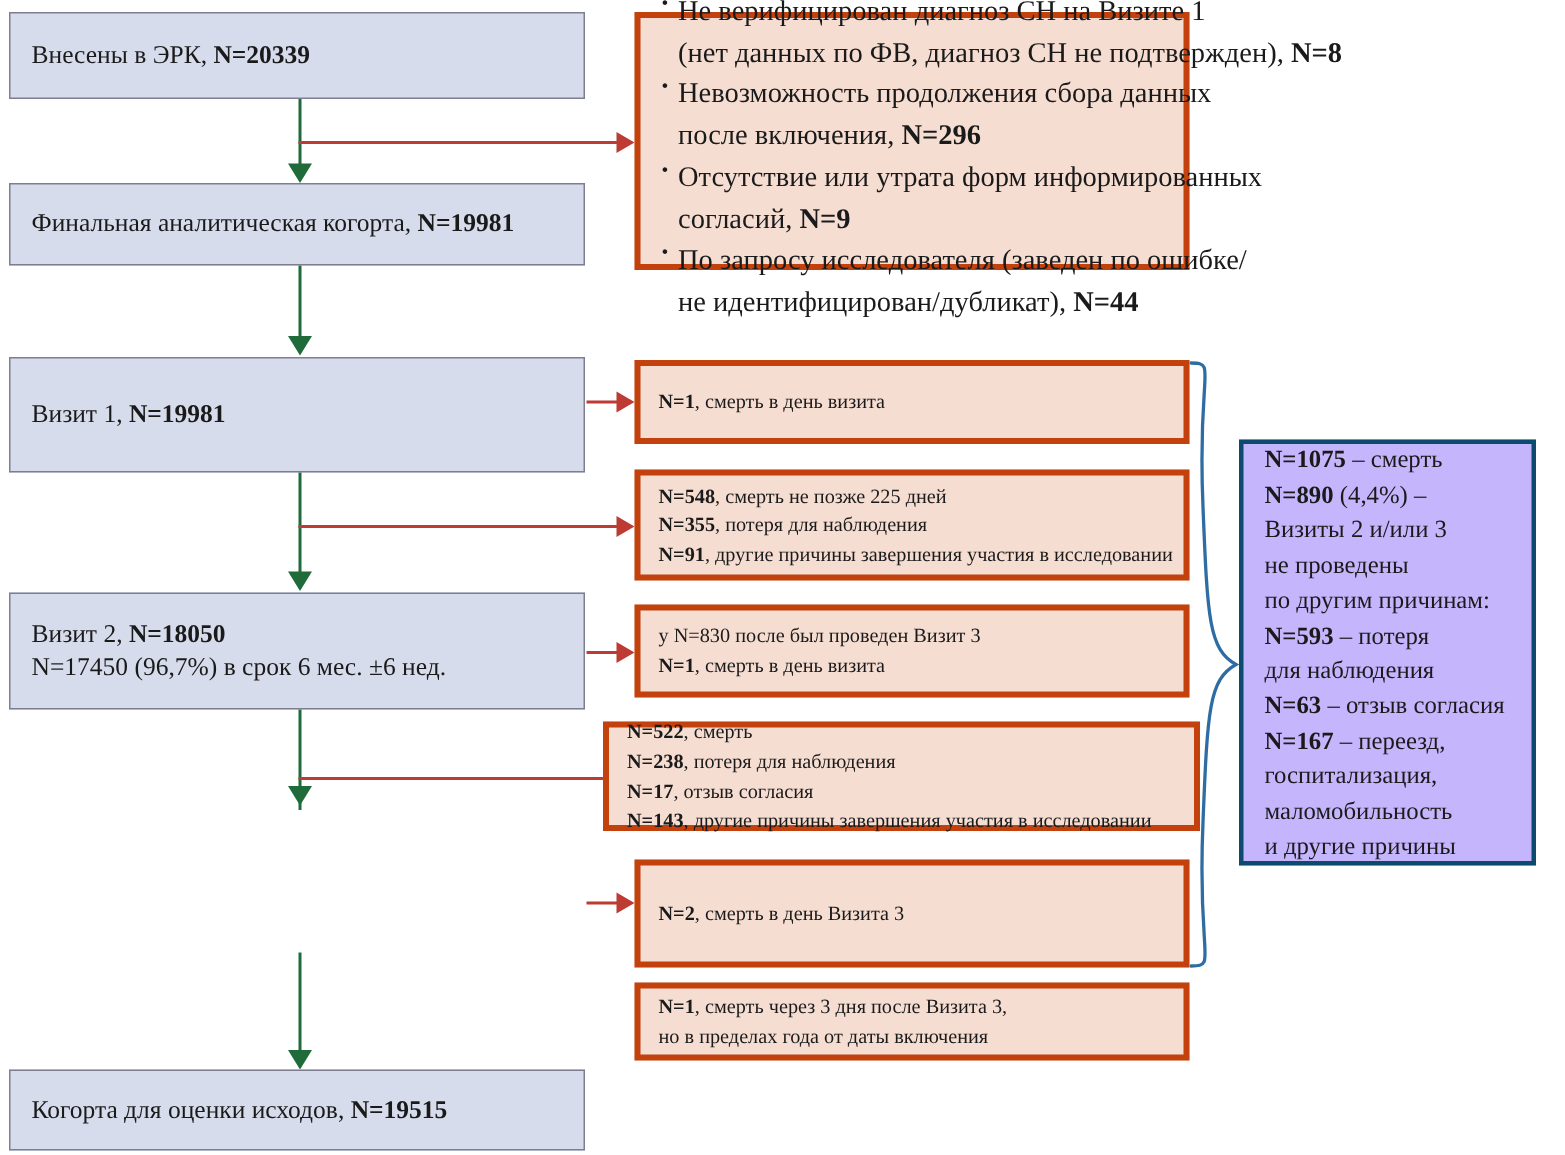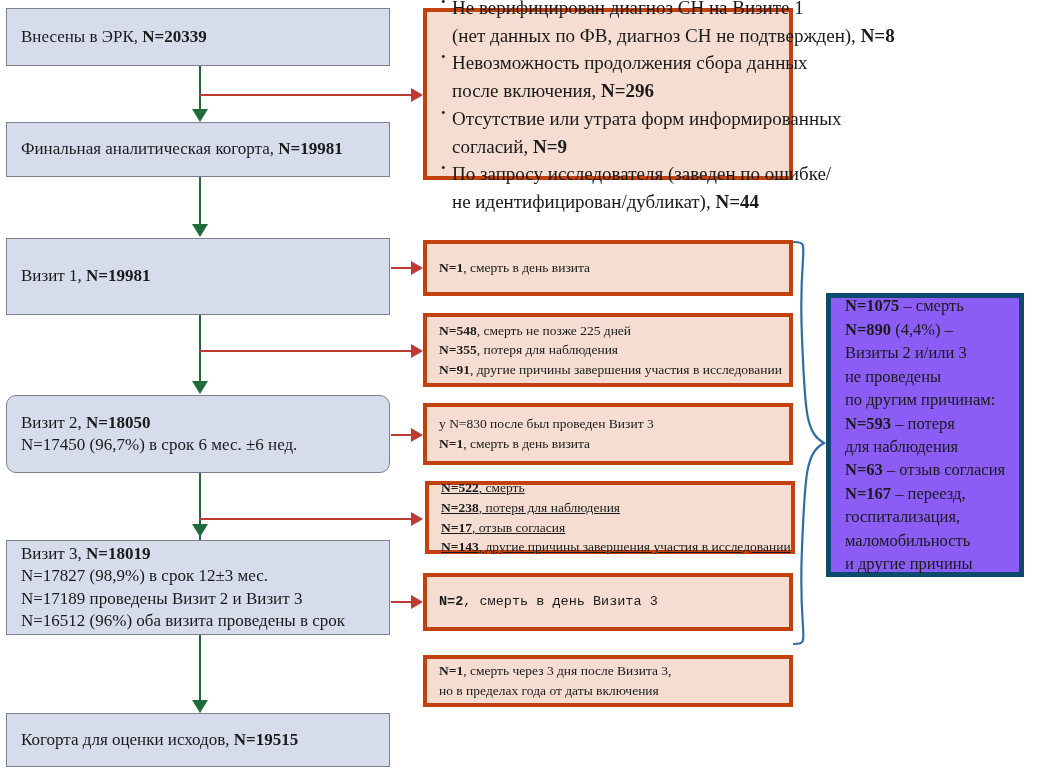--- a/index.html
+++ b/index.html
@@ -16,21 +16,21 @@
   }
   .box-main{
     background:#d7dcec;border:1px solid #7d7f90;
     padding:4px 14px;
   }
   .box-note{
     background:#f5ddd2;border:4px solid #c2410c;
     padding:4px 12px;
   }
   .box-summary{
-    background:#8b5cf6;border:5px solid #0c4a6e;
+    background:#c4b5fd;border:3px solid #0c4a6e;
     padding:8px 14px;
   }
 
   .line{
     font-size:15px;line-height:1.30;white-space:pre;
   }
   .box-main .line{font-size:17px;line-height:1.32;}
   .box-summary .line{font-size:16.5px;line-height:1.42;}
   .box-note .line{font-size:13.5px;line-height:1.45;}
   .box-note.big .line{font-size:13.5px;line-height:1.52;}
@@ -109,31 +109,25 @@
   </div>
 
   <div class="box box-main" style="left:6px;top:122px;width:384px;height:55px;">
     <div class="line"><span>Финальная аналитическая когорта, </span><b>N=19981</b></div>
   </div>
 
   <div class="box box-main" style="left:6px;top:238px;width:384px;height:77px;">
     <div class="line"><span>Визит 1, </span><b>N=19981</b></div>
   </div>
 
-  <div class="box box-main" style="left:6px;top:395px;width:384px;height:78px;border-radius:10px;">
+  <div class="box box-main" style="left:6px;top:395px;width:384px;height:78px;">
     <div class="line"><span>Визит 2, </span><b>N=18050</b></div>
     <div class="line">N=17450 (96,7%) в срок 6 мес. ±6 нед.</div>
   </div>
 
-  <div class="box box-main" style="left:6px;top:540px;width:384px;height:95px;">
-    <div class="line"><span>Визит 3, </span><b>N=18019</b></div>
-    <div class="line">N=17827 (98,9%) в срок 12±3 мес.</div>
-    <div class="line">N=17189 проведены Визит 2 и Визит 3</div>
-    <div class="line">N=16512 (96%) оба визита проведены в срок</div>
-  </div>
 
   <div class="box box-main" style="left:6px;top:713px;width:384px;height:54px;">
     <div class="line"><span>Когорта для оценки исходов, </span><b>N=19515</b></div>
   </div>
 
   <div class="box box-note big" style="left:423px;top:8px;width:370px;height:172px;">
     <div class="line" style="margin-bottom:1px;"><b>N=358</b><span>, исключены из аналитической когорты:</span></div>
     <ul class="bullets" id="exclusion-list">
         <li><span>Не верифицирован диагноз СН на Визите 1</span></li>
         <li class="cont"><span>(нет данных по ФВ, диагноз СН не подтвержден), </span><b>N=8</b></li>
@@ -154,28 +148,28 @@
     <div class="line"><b>N=548</b><span>, смерть не позже 225 дней</span></div>
     <div class="line"><b>N=355</b><span>, потеря для наблюдения</span></div>
     <div class="line"><b>N=91</b><span>, другие причины завершения участия в исследовании</span></div>
   </div>
 
   <div class="box box-note" style="left:423px;top:403px;width:370px;height:62px;">
     <div class="line"><span>у N=830 после был проведен Визит 3</span></div>
     <div class="line"><b>N=1</b><span>, смерть в день визита</span></div>
   </div>
 
-  <div class="box box-note" style="left:425px;top:481px;width:370px;height:73px;text-decoration:underline;">
+  <div class="box box-note" style="left:402px;top:481px;width:398px;height:73px;">
     <div class="line"><b>N=522</b><span>, смерть</span></div>
     <div class="line"><b>N=238</b><span>, потеря для наблюдения</span></div>
     <div class="line"><b>N=17</b><span>, отзыв согласия</span></div>
     <div class="line"><b>N=143</b><span>, другие причины завершения участия в исследовании</span></div>
   </div>
 
-  <div class="box box-note" style="left:423px;top:573px;width:370px;height:58px;font-family:Liberation Mono, monospace;">
+  <div class="box box-note" style="left:423px;top:573px;width:370px;height:72px;">
     <div class="line"><b>N=2</b><span>, смерть в день Визита 3</span></div>
   </div>
 
   <div class="box box-note" style="left:423px;top:655px;width:370px;height:52px;">
     <div class="line"><b>N=1</b><span>, смерть через 3 дня после Визита 3,</span></div>
     <div class="line"><span>но в пределах года от даты включения</span></div>
   </div>
 
   <div class="box box-summary" style="left:826px;top:293px;width:198px;height:284px;">
     <div class="line"><b>N=1075</b><span> – смерть</span></div>

